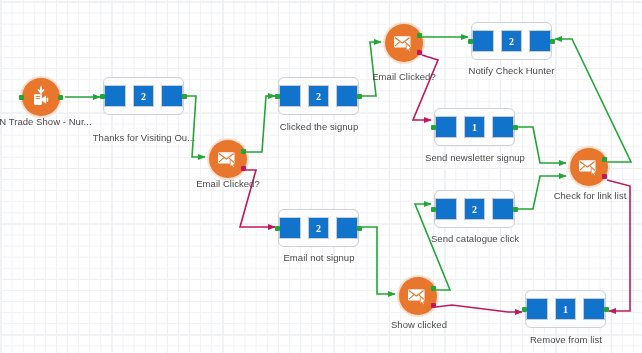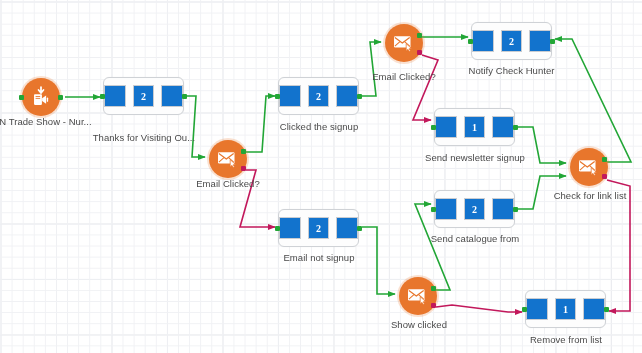--- a/index.html
+++ b/index.html
@@ -191,21 +191,21 @@
       <div class="port green" style="left: 431px; top: 124.5px; background: rgb(34, 166, 54);"></div>
       <div class="port green" style="left: 513px; top: 124.5px; background: rgb(34, 166, 54);"></div>
       <div class="node-label" style="left: 416px; top: 152px; width: 118px; color: rgb(74, 74, 74);">Send newsletter signup</div>
       <div class="act-box" style="left: 434px; top: 190px; width: 81px; height: 38px;">
         <div class="sq" style="background: rgb(18, 115, 205);"></div>
         <div class="sq mid" style="background: rgb(18, 115, 205);">2</div>
         <div class="sq" style="background: rgb(18, 115, 205);"></div>
       </div>
       <div class="port green" style="left: 431px; top: 206.5px; background: rgb(34, 166, 54);"></div>
       <div class="port green" style="left: 513px; top: 206.5px; background: rgb(34, 166, 54);"></div>
-      <div class="node-label" style="left: 420px; top: 233px; width: 110px; color: rgb(74, 74, 74);">Send catalogue from</div>
+      <div class="node-label" style="left: 420px; top: 233px; width: 110px; color: rgb(74, 74, 74);">Send catalogue click</div>
       <div class="act-box" style="left: 278px; top: 209px; width: 81px; height: 38px;">
         <div class="sq" style="background: rgb(18, 115, 205);"></div>
         <div class="sq mid" style="background: rgb(18, 115, 205);">2</div>
         <div class="sq" style="background: rgb(18, 115, 205);"></div>
       </div>
       <div class="port green" style="left: 275px; top: 225.5px; background: rgb(34, 166, 54);"></div>
       <div class="port green" style="left: 357px; top: 225.5px; background: rgb(34, 166, 54);"></div>
       <div class="node-label" style="left: 276px; top: 252px; width: 86px; color: rgb(74, 74, 74);">Email not signup</div>
       <div class="circ" style="left: 399px; top: 277px; background: rgb(232, 118, 44);">
         <span>

